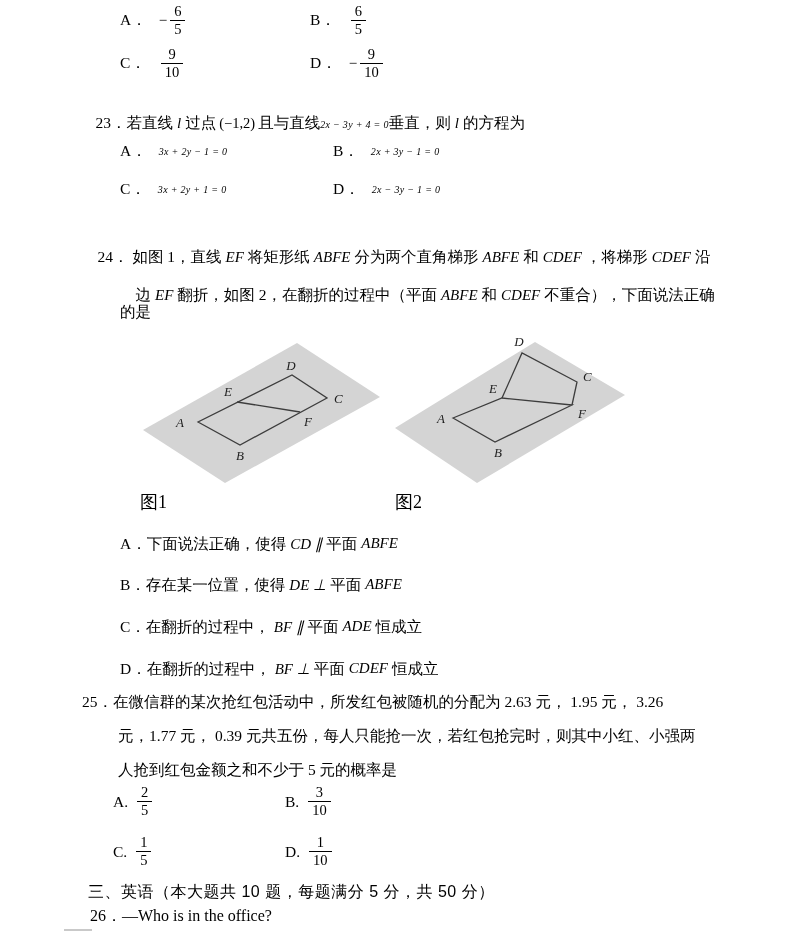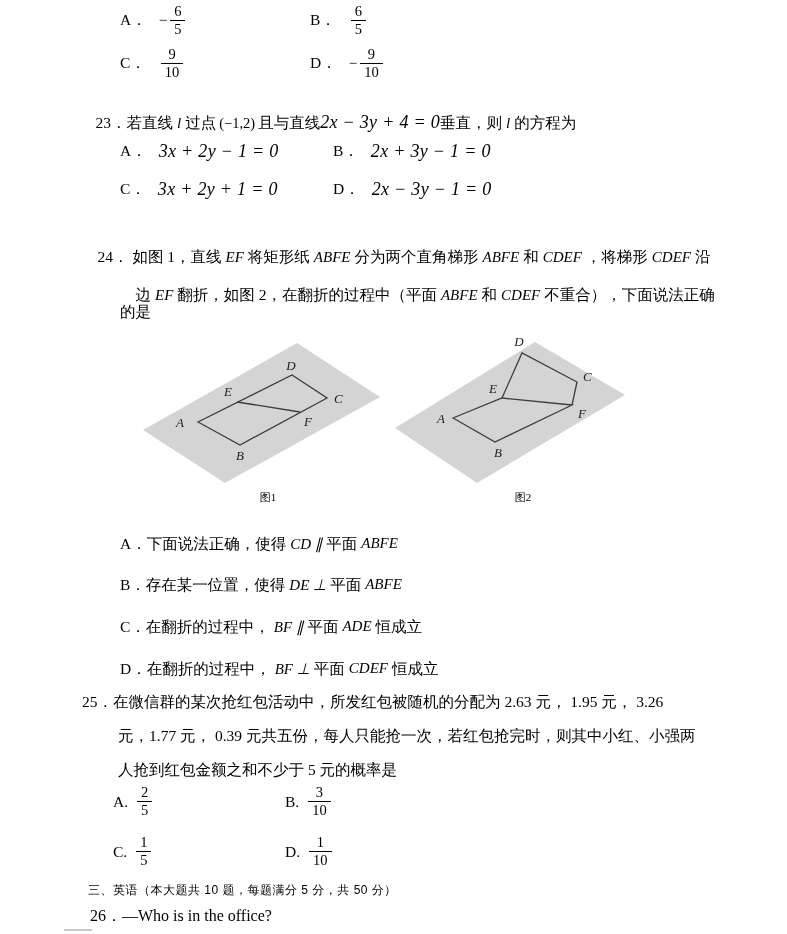--- a/index.html
+++ b/index.html
@@ -2,31 +2,31 @@
 <html><head>
 <meta charset="utf-8">
 <style>
   html,body{margin:0;padding:0;background:#fff;}
   .page{position:relative;width:787px;height:934px;background:#ffffff;overflow:hidden;
         font-family:"Liberation Serif",serif;color:#000;}
   .abs{position:absolute;}
   .cn{font-size:15.5px;line-height:21px;white-space:pre-wrap;}
   .m{font-family:"Liberation Serif",serif;font-style:italic;font-size:15px;margin:0 4px;white-space:pre;}
   .mn{font-family:"Liberation Serif",serif;font-size:14.5px;margin:0 3px;white-space:pre;}
-  .eq{font-family:"Liberation Serif",serif;font-style:italic;font-size:18px;letter-spacing:.3px;white-space:pre;}
+  .eq{font-family:"Liberation Serif",serif;font-style:italic;font-size:10px;letter-spacing:.3px;white-space:pre;}
   .optline{display:flex;align-items:center;}
   .opt-label{font-size:15.5px;margin-right:12px;white-space:pre;}
   .opt-label-sm{font-size:15.5px;margin-right:9px;white-space:pre;}
   .sign{font-size:15px;margin-right:3px;font-family:"Liberation Serif",serif;}
   .frac{display:inline-block;text-align:center;font-size:14.5px;line-height:1.2;
         font-family:"Liberation Serif",serif;}
   .frac .num{display:block;border-bottom:1px solid #000;padding:0 4px;}
   .frac .den{display:block;padding:0 4px;}
-  .caption{font-size:11px;text-align:center;}
-  .heading{font-family:"Liberation Sans",sans-serif;font-size:12px;letter-spacing:.5px;white-space:pre;}
+  .caption{font-size:18px;text-align:left;}
+  .heading{font-family:"Liberation Sans",sans-serif;font-size:16px;letter-spacing:.5px;white-space:pre;}
   .q26line{font-size:16px;white-space:pre;text-align:right;}
   svg text{font-family:"Liberation Serif",serif;font-style:italic;font-size:13px;fill:#1d1d1d;}
   .figline{stroke:#3d3d3d;stroke-width:1.3;fill:none;}
 </style>
 </head>
 <body>
 
 <div class="page">
 
   <div class="abs optline" style="left:120px;top:3px">

